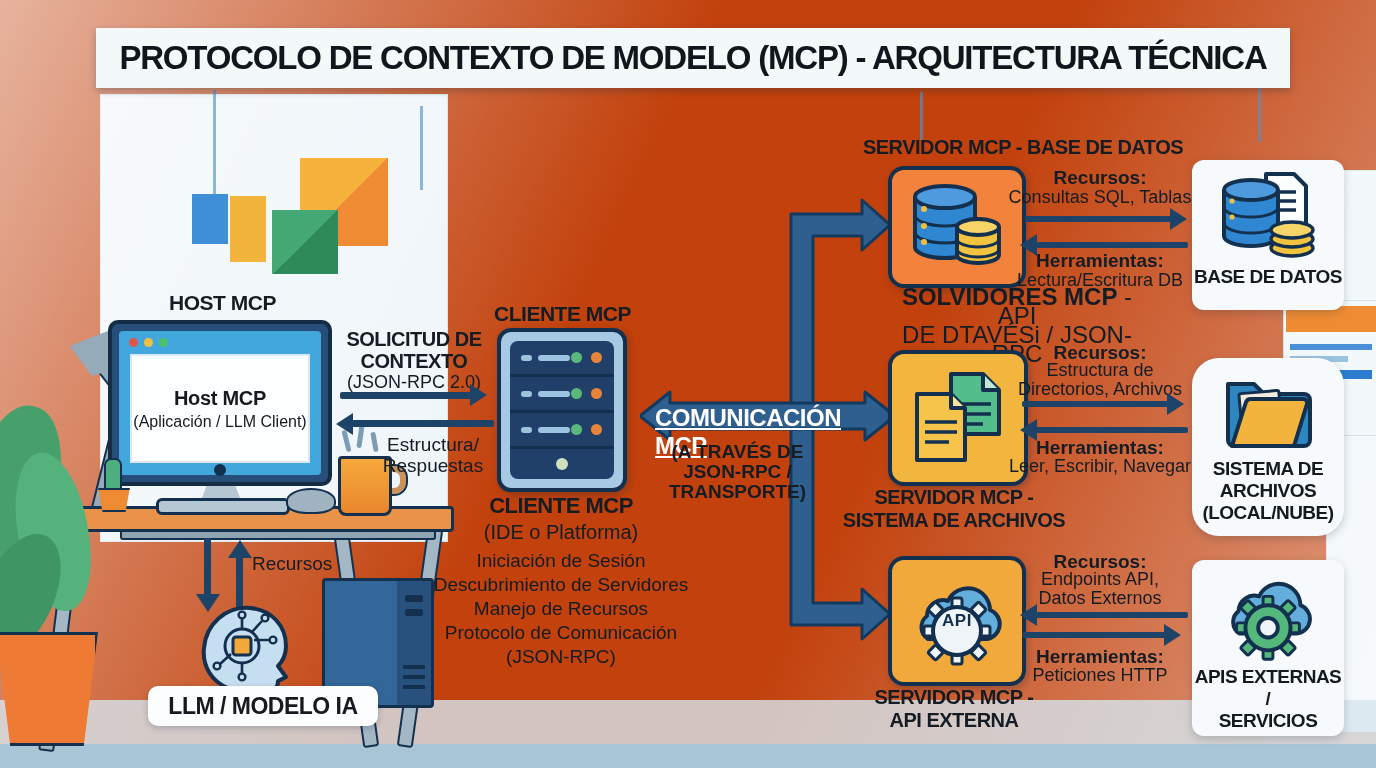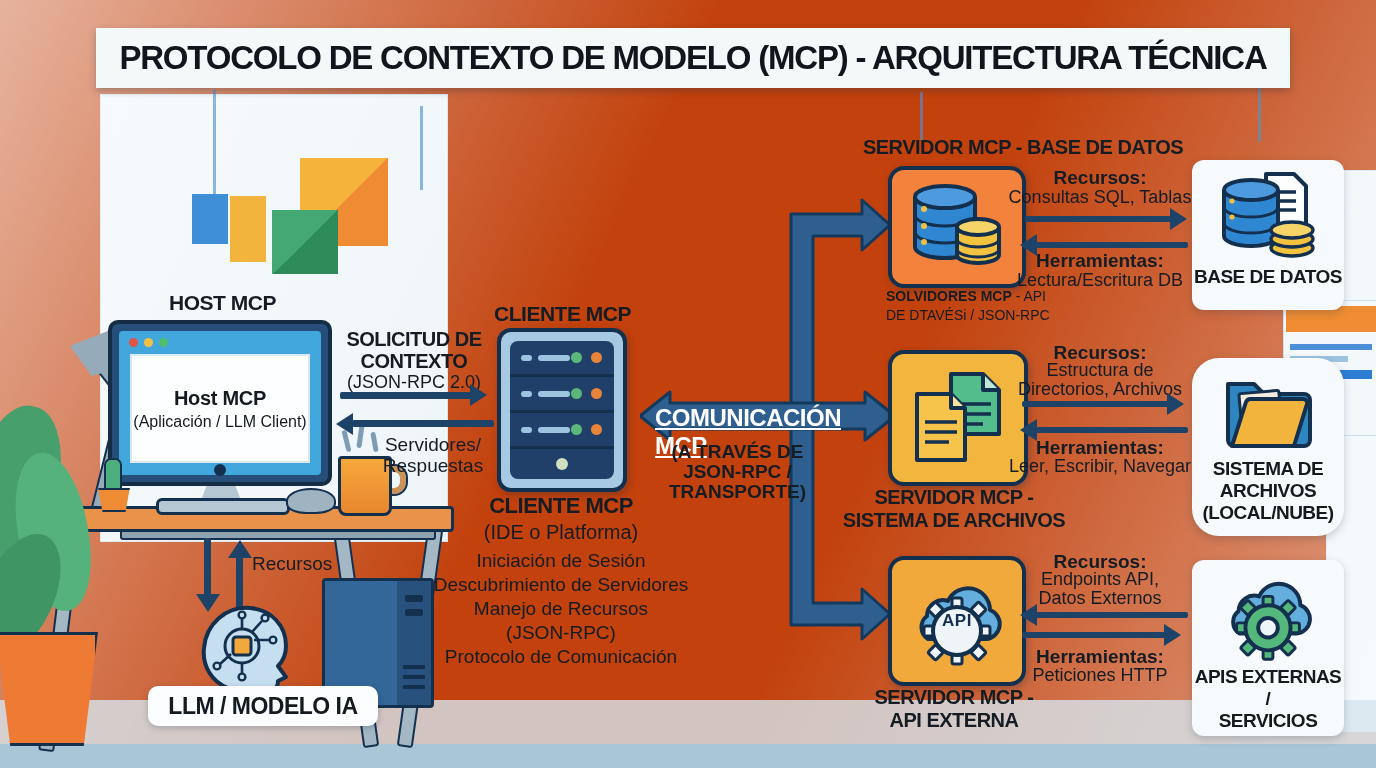--- a/index.html
+++ b/index.html
@@ -154,21 +154,21 @@
   <div class="txt b ctr" style="left:340px;top:328px;width:148px;font-size:20px;letter-spacing:-.5px;">
     <span>SOLICITUD DE</span><br>
     <span>CONTEXTO</span>
   </div>
   <div class="txt ctr" style="left:340px;top:372px;width:148px;font-size:18px;">(JSON-RPC 2.0)</div>
   <div class="bar-h" style="left:340px;top:392px;width:132px;"></div>
   <div class="tri r" style="left:470px;top:384px;"></div>
   <div class="tri l" style="left:336px;top:413px;"></div>
   <div class="bar-h" style="left:352px;top:420px;width:142px;"></div>
   <div class="txt ctr" style="left:368px;top:434px;width:130px;font-size:19px;">
-    <span>Servidores/</span><br>
+    <span>Estructura/</span><br>
     <span>Respuestas</span>
   </div>
 
   <div class="txt b ctr" style="left:480px;top:302px;width:165px;font-size:21px;letter-spacing:-.5px;">CLIENTE MCP</div>
   <div class="rackouter">
     <div class="rackinner">
       <div class="rack">
         <div class="dash" style="left:11px;width:11px;"></div>
           <div class="dash" style="left:28px;width:32px;"></div>
         <div class="led" style="right:32px;background:#5cb87a;"></div>
@@ -189,22 +189,22 @@
       <div class="abs" style="left:50%;margin-left:-6px;bottom:9px;width:12px;height:12px;border-radius:50%;background:#cfe0c0;"></div>
     </div>
   </div>
   <div class="txt ctr" style="left:420px;top:494px;width:282px;">
     <div class="b" style="font-size:22px;letter-spacing:-.5px;">CLIENTE MCP</div>
     <div style="font-size:20px;margin-top:2px;">(IDE o Platforma)</div>
     <div style="font-size:19px;margin-top:6px;line-height:24px;">
       <div>Iniciación de Sesión</div>
       <div>Descubrimiento de Servidores</div>
       <div>Manejo de Recursos</div>
+      <div>Protocolo de Comunicación</div>
       <div>(JSON-RPC)</div>
-      <div>Protocolo de Comunicación</div>
     </div>
   </div>
 
   <svg class="abs" style="left:780px;top:192px;" width="112" height="460" viewBox="0 0 112 460">
     <path d="M11,22 L82,22 L82,8 L110,33 L82,58 L82,44 L33,44 L33,411 L82,411 L82,397 L110,422 L82,447 L82,433 L11,433 Z" fill="#2e5f8f" stroke="#123a5e" stroke-width="3" stroke-linejoin="round"></path>
   </svg>
   <svg class="abs" style="left:640px;top:388px;" width="255" height="56" viewBox="0 0 255 56">
     <path d="M0,28 L30,4 L30,15 L225,15 L225,4 L255,28 L225,52 L225,41 L30,41 L30,52 Z" fill="#2e5f8f" stroke="#123a5e" stroke-width="3" stroke-linejoin="round"></path>
   </svg>
   <div class="busText" style="left:655px;top:404px;width:215px;">COMUNICACIÓN MCP</div>
@@ -221,21 +221,21 @@
       <ellipse cx="40" cy="16" rx="30" ry="11" fill="#4d9ade" stroke="#14304f" stroke-width="4"></ellipse>
       <path d="M10,34 a30,11 0 0 0 60,0 M10,51 a30,11 0 0 0 60,0" fill="none" stroke="#14304f" stroke-width="3"></path>
       <circle cx="19" cy="28" r="3" fill="#f2c040"></circle>
         <circle cx="19" cy="45" r="3" fill="#f2c040"></circle>
         <circle cx="19" cy="61" r="3" fill="#f2c040"></circle>
       <path d="M52,46 v28 a21,8 0 0 0 42,0 v-28" fill="#f3c23f" stroke="#14304f" stroke-width="4"></path>
       <ellipse cx="73" cy="46" rx="21" ry="8" fill="#f7d468" stroke="#14304f" stroke-width="4"></ellipse>
       <path d="M52,58 a21,8 0 0 0 42,0 M52,68 a21,8 0 0 0 42,0" fill="none" stroke="#14304f" stroke-width="3"></path>
     </svg>
   </div>
-  <div class="txt" style="left:886px;top:287px;width:262px;font-size:14px;line-height:19px;">
+  <div class="txt" style="left:886px;top:287px;width:262px;font-size:24px;line-height:19px;text-align:center;">
     <span class="b">SOLVIDORES MCP</span><span> - API</span><br>
     <span>DE DTAVÉSi / JSON-RPC</span>
   </div>
   <div class="txt b ctr" style="left:1020px;top:167px;width:160px;font-size:19px;">Recursos:</div>
   <div class="txt ctr" style="left:1008px;top:187px;width:184px;font-size:18px;">Consultas SQL, Tablas</div>
   <div class="bar-h thin" style="left:1025px;top:216px;width:148px;"></div>
   <div class="tri r" style="left:1170px;top:208px;"></div>
   <div class="tri l" style="left:1020px;top:234px;"></div>
   <div class="bar-h thin" style="left:1036px;top:242px;width:152px;"></div>
   <div class="txt b ctr" style="left:1020px;top:250px;width:160px;font-size:19px;">Herramientas:</div>

